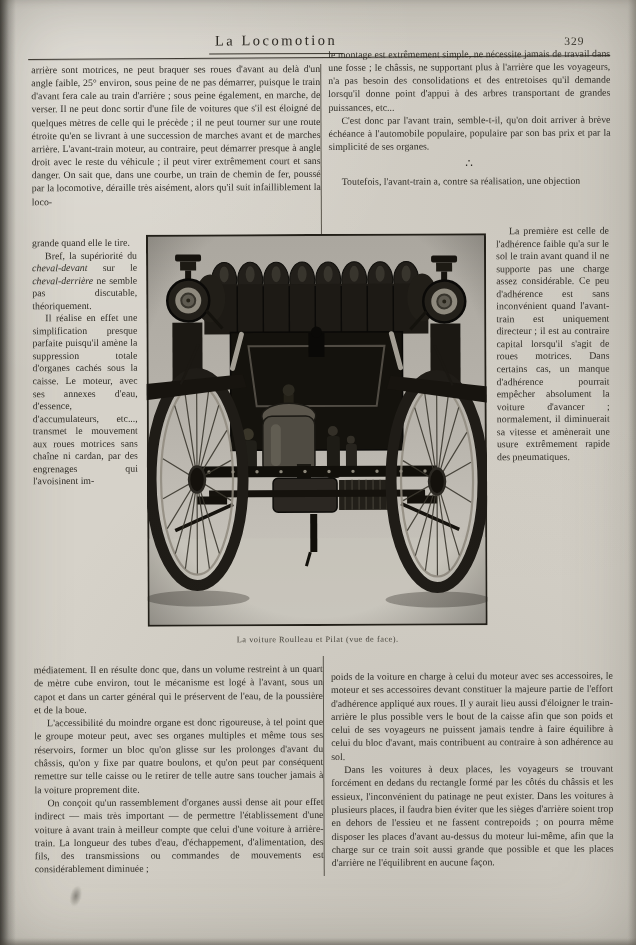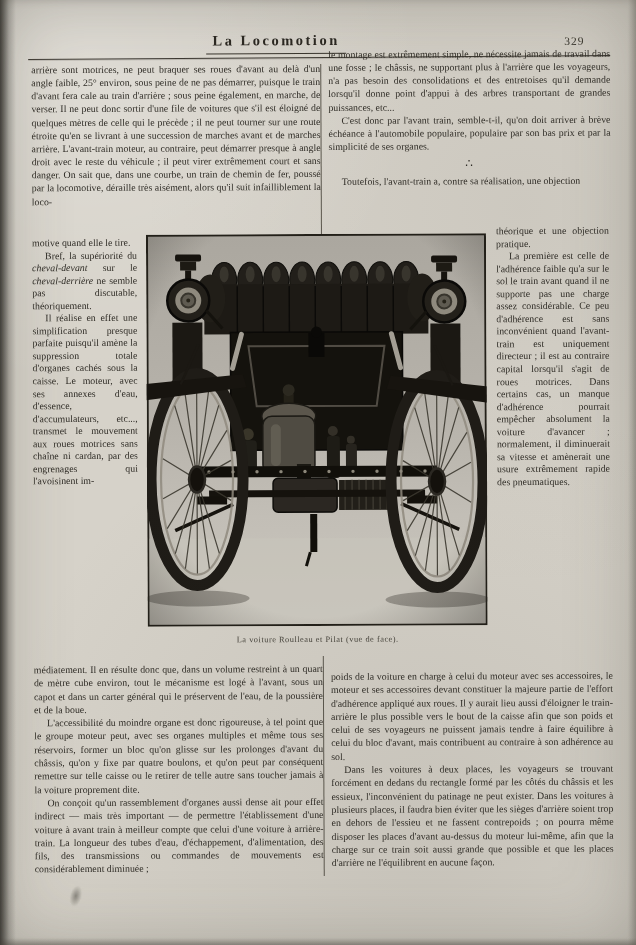--- a/index.html
+++ b/index.html
@@ -16,21 +16,21 @@
     box-shadow:inset 0 0 70px rgba(70,65,56,.30), inset 0 0 8px rgba(70,65,56,.25);}
   .edge-left{position:absolute;left:0;top:0;bottom:0;width:16px;
     background:linear-gradient(to right, rgba(45,44,40,.88), rgba(45,44,40,.25) 55%, rgba(45,44,40,0));}
   .edge-bottom{position:absolute;left:0;right:0;bottom:0;height:7px;
     background:linear-gradient(to top, rgba(70,66,58,.38), rgba(70,66,58,0));}
   .edge-right{position:absolute;right:0;top:0;bottom:0;width:8px;
     background:linear-gradient(to left, rgba(80,76,68,.28), rgba(80,76,68,0));}
   .content{position:absolute;inset:0;transform:rotate(-0.25deg);}
 
   .title-wrap{position:absolute;left:180px;top:31px;width:196px;text-align:center;}
-  .journal-title{display:inline-block;font-weight:bold;font-size:14.5px;letter-spacing:2.5px;
+  .journal-title{display:inline-block;font-weight:normal;font-size:14.5px;letter-spacing:2.5px;
     color:#2b2822;border-bottom:1.3px solid #3a362f;padding:0 6px 4px 6px;}
   .pagenum{position:absolute;left:566px;top:36px;font-size:11.5px;letter-spacing:1px;color:#3a372f;}
   .head-rule{position:absolute;left:30px;top:57px;width:582px;height:1.4px;background:#3e3a33;
     transform:rotate(-0.15deg);box-shadow:0 1px 0 rgba(62,58,51,.18);}
 
   .divider{position:absolute;left:322px;width:1px;background:#5a564c;}
   .d1{top:64px;height:170px;}
   .d2{top:656px;height:220px;}
 
   .blk{position:absolute;text-align:justify;hyphens:auto;-webkit-hyphens:auto;}
@@ -65,42 +65,41 @@
     <div class="pagenum">329</div>
     <div class="head-rule"></div>
 
     <div class="divider d1"></div>
     <div class="divider d2"></div>
 
     <section class="blk lt">
         <p class="noindent">arrière sont motrices, ne peut braquer ses roues d'avant au delà d'un angle faible, 25° environ, sous peine de ne pas démarrer, puisque le train d'avant fera cale au train d'arrière ; sous peine également, en marche, de verser. Il ne peut donc sortir d'une file de voitures que s'il est éloigné de quelques mètres de celle qui le précède ; il ne peut tourner sur une route étroite qu'en se livrant à une succession de marches avant et de marches arrière. L'avant-train moteur, au contraire, peut démarrer presque à angle droit avec le reste du véhicule ; il peut virer extrêmement court et sans danger. On sait que, dans une courbe, un train de chemin de fer, poussé par la locomotive, déraille très aisément, alors qu'il suit infailliblement la loco-</p>
       </section>
     <section class="blk ln">
-        <p class="noindent">motive quand elle le tire.</p>
+        <p class="noindent">grande quand elle le tire.</p>
         <p>Bref, la supériorité du <em>cheval-devant</em> sur le <em>cheval-derrière</em> ne semble pas discutable, théoriquement.</p>
         <p>Il réalise en effet une simplification presque parfaite puisqu'il amène la suppression totale d'organes cachés sous la caisse. Le moteur, avec ses annexes d'eau, d'essence, d'accumulateurs, etc..., transmet le mouvement aux roues motrices sans chaîne ni cardan, par des engrenages qui l'avoisinent im-</p>
       </section>
     <section class="blk lb">
         <p class="noindent">médiatement. Il en résulte donc que, dans un volume restreint à un quart de mètre cube environ, tout le mécanisme est logé à l'avant, sous un capot et dans un carter général qui le préservent de l'eau, de la poussière et de la boue.</p>
         <p>L'accessibilité du moindre organe est donc rigoureuse, à tel point que le groupe moteur peut, avec ses organes multiples et même tous ses réservoirs, former un bloc qu'on glisse sur les prolonges d'avant du châssis, qu'on y fixe par quatre boulons, et qu'on peut par conséquent remettre sur telle caisse ou le retirer de telle autre sans toucher jamais à la voiture proprement dite.</p>
         <p>On conçoit qu'un rassemblement d'organes aussi dense ait pour effet indirect — mais très important — de permettre l'établissement d'une voiture à avant train à meilleur compte que celui d'une voiture à arrière-train. La longueur des tubes d'eau, d'échappement, d'alimentation, des fils, des transmissions ou commandes de mouvements est considérablement diminuée ;</p>
       </section>
 
     <section class="blk rt">
       <div>
           <p class="noindent">le montage est extrêmement simple, ne nécessite jamais de travail dans une fosse ; le châssis, ne supportant plus à l'arrière que les voyageurs, n'a pas besoin des consolidations et des entretoises qu'il demande lorsqu'il donne point d'appui à des arbres transportant de grandes puissances, etc...</p>
           <p>C'est donc par l'avant train, semble-t-il, qu'on doit arriver à brève échéance à l'automobile populaire, populaire par son bas prix et par la simplicité de ses organes.</p>
         </div>
       <div class="sep">∴</div>
       <div>
           <p>Toutefois, l'avant-train a, contre sa réalisation, une objection</p>
         </div>
     </section>
     <section class="blk rn">
-        <p class="noindent">théorique et une objection pratique.</p>
         <p>La première est celle de l'adhérence faible qu'a sur le sol le train avant quand il ne supporte pas une charge assez considérable. Ce peu d'adhérence est sans inconvénient quand l'avant-train est uniquement directeur ; il est au contraire capital lorsqu'il s'agit de roues motrices. Dans certains cas, un manque d'adhérence pourrait empêcher absolument la voiture d'avancer ; normalement, il diminuerait sa vitesse et amènerait une usure extrêmement rapide des pneumatiques.</p>
       </section>
     <section class="blk rb">
         <p class="noindent">poids de la voiture en charge à celui du moteur avec ses accessoires, le moteur et ses accessoires devant constituer la majeure partie de l'effort d'adhérence appliqué aux roues. Il y aurait lieu aussi d'éloigner le train-arrière le plus possible vers le bout de la caisse afin que son poids et celui de ses voyageurs ne puissent jamais tendre à faire équilibre à celui du bloc d'avant, mais contribuent au contraire à son adhérence au sol.</p>
         <p>Dans les voitures à deux places, les voyageurs se trouvant forcément en dedans du rectangle formé par les côtés du châssis et les essieux, l'inconvénient du patinage ne peut exister. Dans les voitures à plusieurs places, il faudra bien éviter que les sièges d'arrière soient trop en dehors de l'essieu et ne fassent contrepoids ; on pourra même disposer les places d'avant au-dessus du moteur lui-même, afin que la charge sur ce train soit aussi grande que possible et que les places d'arrière ne l'équilibrent en aucune façon.</p>
       </section>
 
     <figure class="photo">
       <svg viewBox="0 0 340 392" width="340" height="392" role="img">
         <defs>

